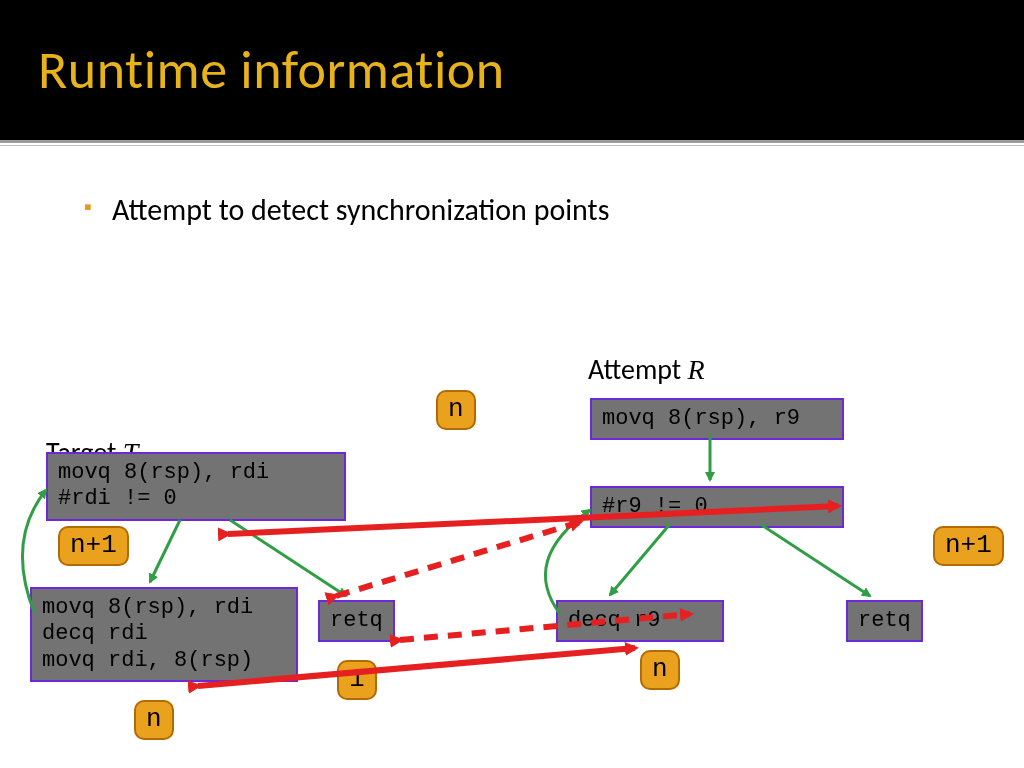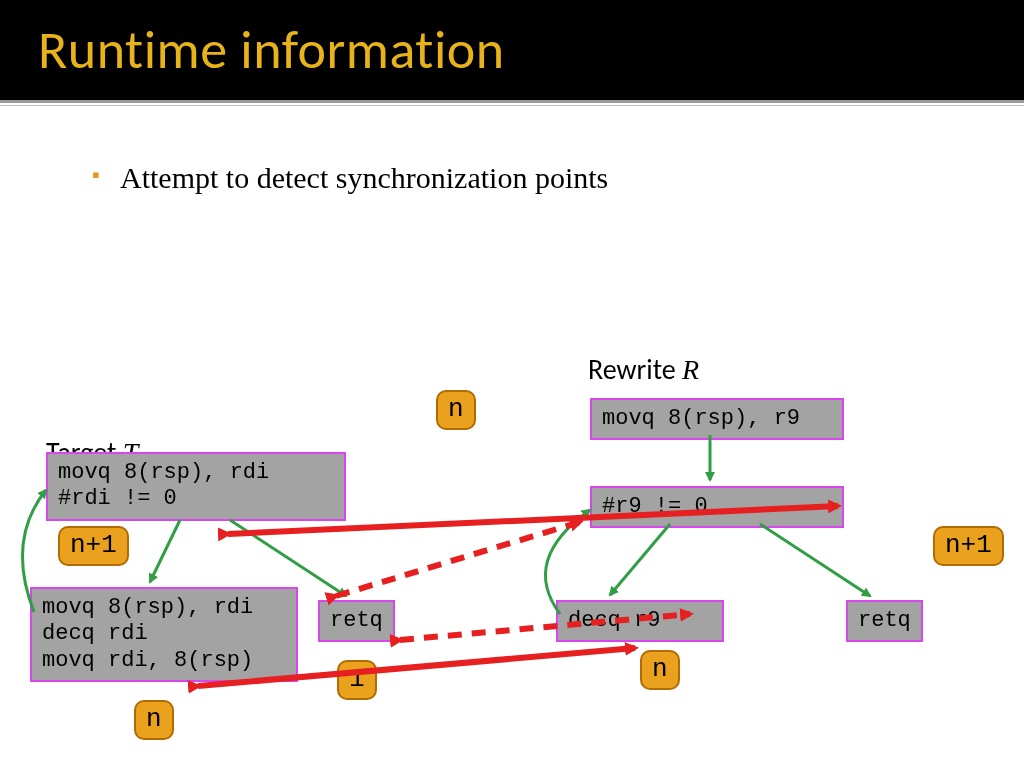--- a/index.html
+++ b/index.html
@@ -1,38 +1,38 @@
 <!DOCTYPE html>
 <html><head>
 <meta charset="utf-8">
 <style>
   * { box-sizing: border-box; }
   html, body { margin: 0; padding: 0; width: 1024px; height: 768px; font-family: "Calibri", "Segoe UI", Arial, sans-serif; background: #fff; color: #000; }
 
   
-  .titlebar { width: 100%; height: 100px; background: #000; display: flex; align-items: center; padding-left: 38px; }
+  .titlebar { width: 100%; height: 140px; background: #000; display: flex; align-items: center; padding-left: 38px; }
   .titlebar h1 { margin: 0; font-size: 54px; font-weight: 400; color: #e8b21a; letter-spacing: .5px; }
   .rule1 { width: 100%; height: 3px; background: #9a9a9a; }
   .rule2 { width: 100%; height: 1px; background: #c0c0c0; margin-top: 2px; }
 
   
   .body { padding: 40px 0 0 80px; }
-  ul.bullets { list-style: none; margin: 12px; padding: 0; font-family: Liberation Serif, serif; }
+  ul.bullets { list-style: none; margin: 4px; padding: 0; }
   ul.bullets > li { font-size: 30px; line-height: 1.35; padding-left: 28px; position: relative; margin-bottom: 8px; }
   ul.bullets > li::before { content: "\25AA"; color: #e8961e; position: absolute; left: 0; top: 2px; font-size: 22px; }
   ul.bullets > li > ul { list-style: none; margin: 10px 0 0 0; padding: 0; }
   ul.bullets > li > ul > li { font-size: 27px; line-height: 1.45; padding-left: 28px; position: relative; }
   ul.bullets > li > ul > li::before { content: "\25AA"; color: #6aa8c8; position: absolute; left: 0; top: 3px; font-size: 18px; }
 
   
   .diagram { position: absolute; left: 0; top: 0; width: 1024px; height: 768px; pointer-events: none; }
   .label   { position: absolute; font-size: 28px; font-family: "Calibri", Arial, sans-serif; }
   .label .math { font-style: italic; font-family: "Cambria Math", "Times New Roman", serif; }
 
-  .codebox { position: absolute; border: 2px solid #d946ef; background: #a3a3a3; font-family: "Courier New", monospace; font-size: 22px; line-height: 1.2; padding: 6px 10px; white-space: pre; }
+  .codebox { position: absolute; border: 2px solid #6d28d9; background: #737373; font-family: "Courier New", monospace; font-size: 22px; line-height: 1.2; padding: 6px 10px; white-space: pre; }
 
   .badge   { position: absolute; background: #eaa11d; border: 2.5px solid #b26b00; border-radius: 10px; font-family: "Courier New", monospace; font-size: 26px; padding: 2px 10px 4px 10px; text-align: center; }
 
   svg.arrows { position: absolute; left: 0; top: 0; width: 1024px; height: 768px; }
 </style>
 </head>
 <body>
 
 <div class="titlebar">
   <h1>Runtime information</h1>
@@ -47,21 +47,21 @@
     </li>
   </ul>
 </div>
 
 <div class="diagram">
 
   <div class="label" style="left:46px; top:408px;margin-top:27px;">
     <span>Target </span><span class="math">T</span>
   </div>
   <div class="label" style="left:588px; top:352px;">
-    <span>Rewrite </span><span class="math">R</span>
+    <span>Attempt </span><span class="math">R</span>
   </div>
 
   <div class="codebox" style="left:46px;  top:452px; width:300px;">movq 8(rsp), rdi
 #rdi != 0</div>
   <div class="codebox" style="left:30px;  top:587px; width:268px;">movq 8(rsp), rdi
 decq rdi
 movq rdi, 8(rsp)</div>
   <div class="codebox" style="left:318px; top:600px;">retq</div>
 
   <div class="codebox" style="left:590px; top:398px; width:254px;">movq 8(rsp), r9</div>

